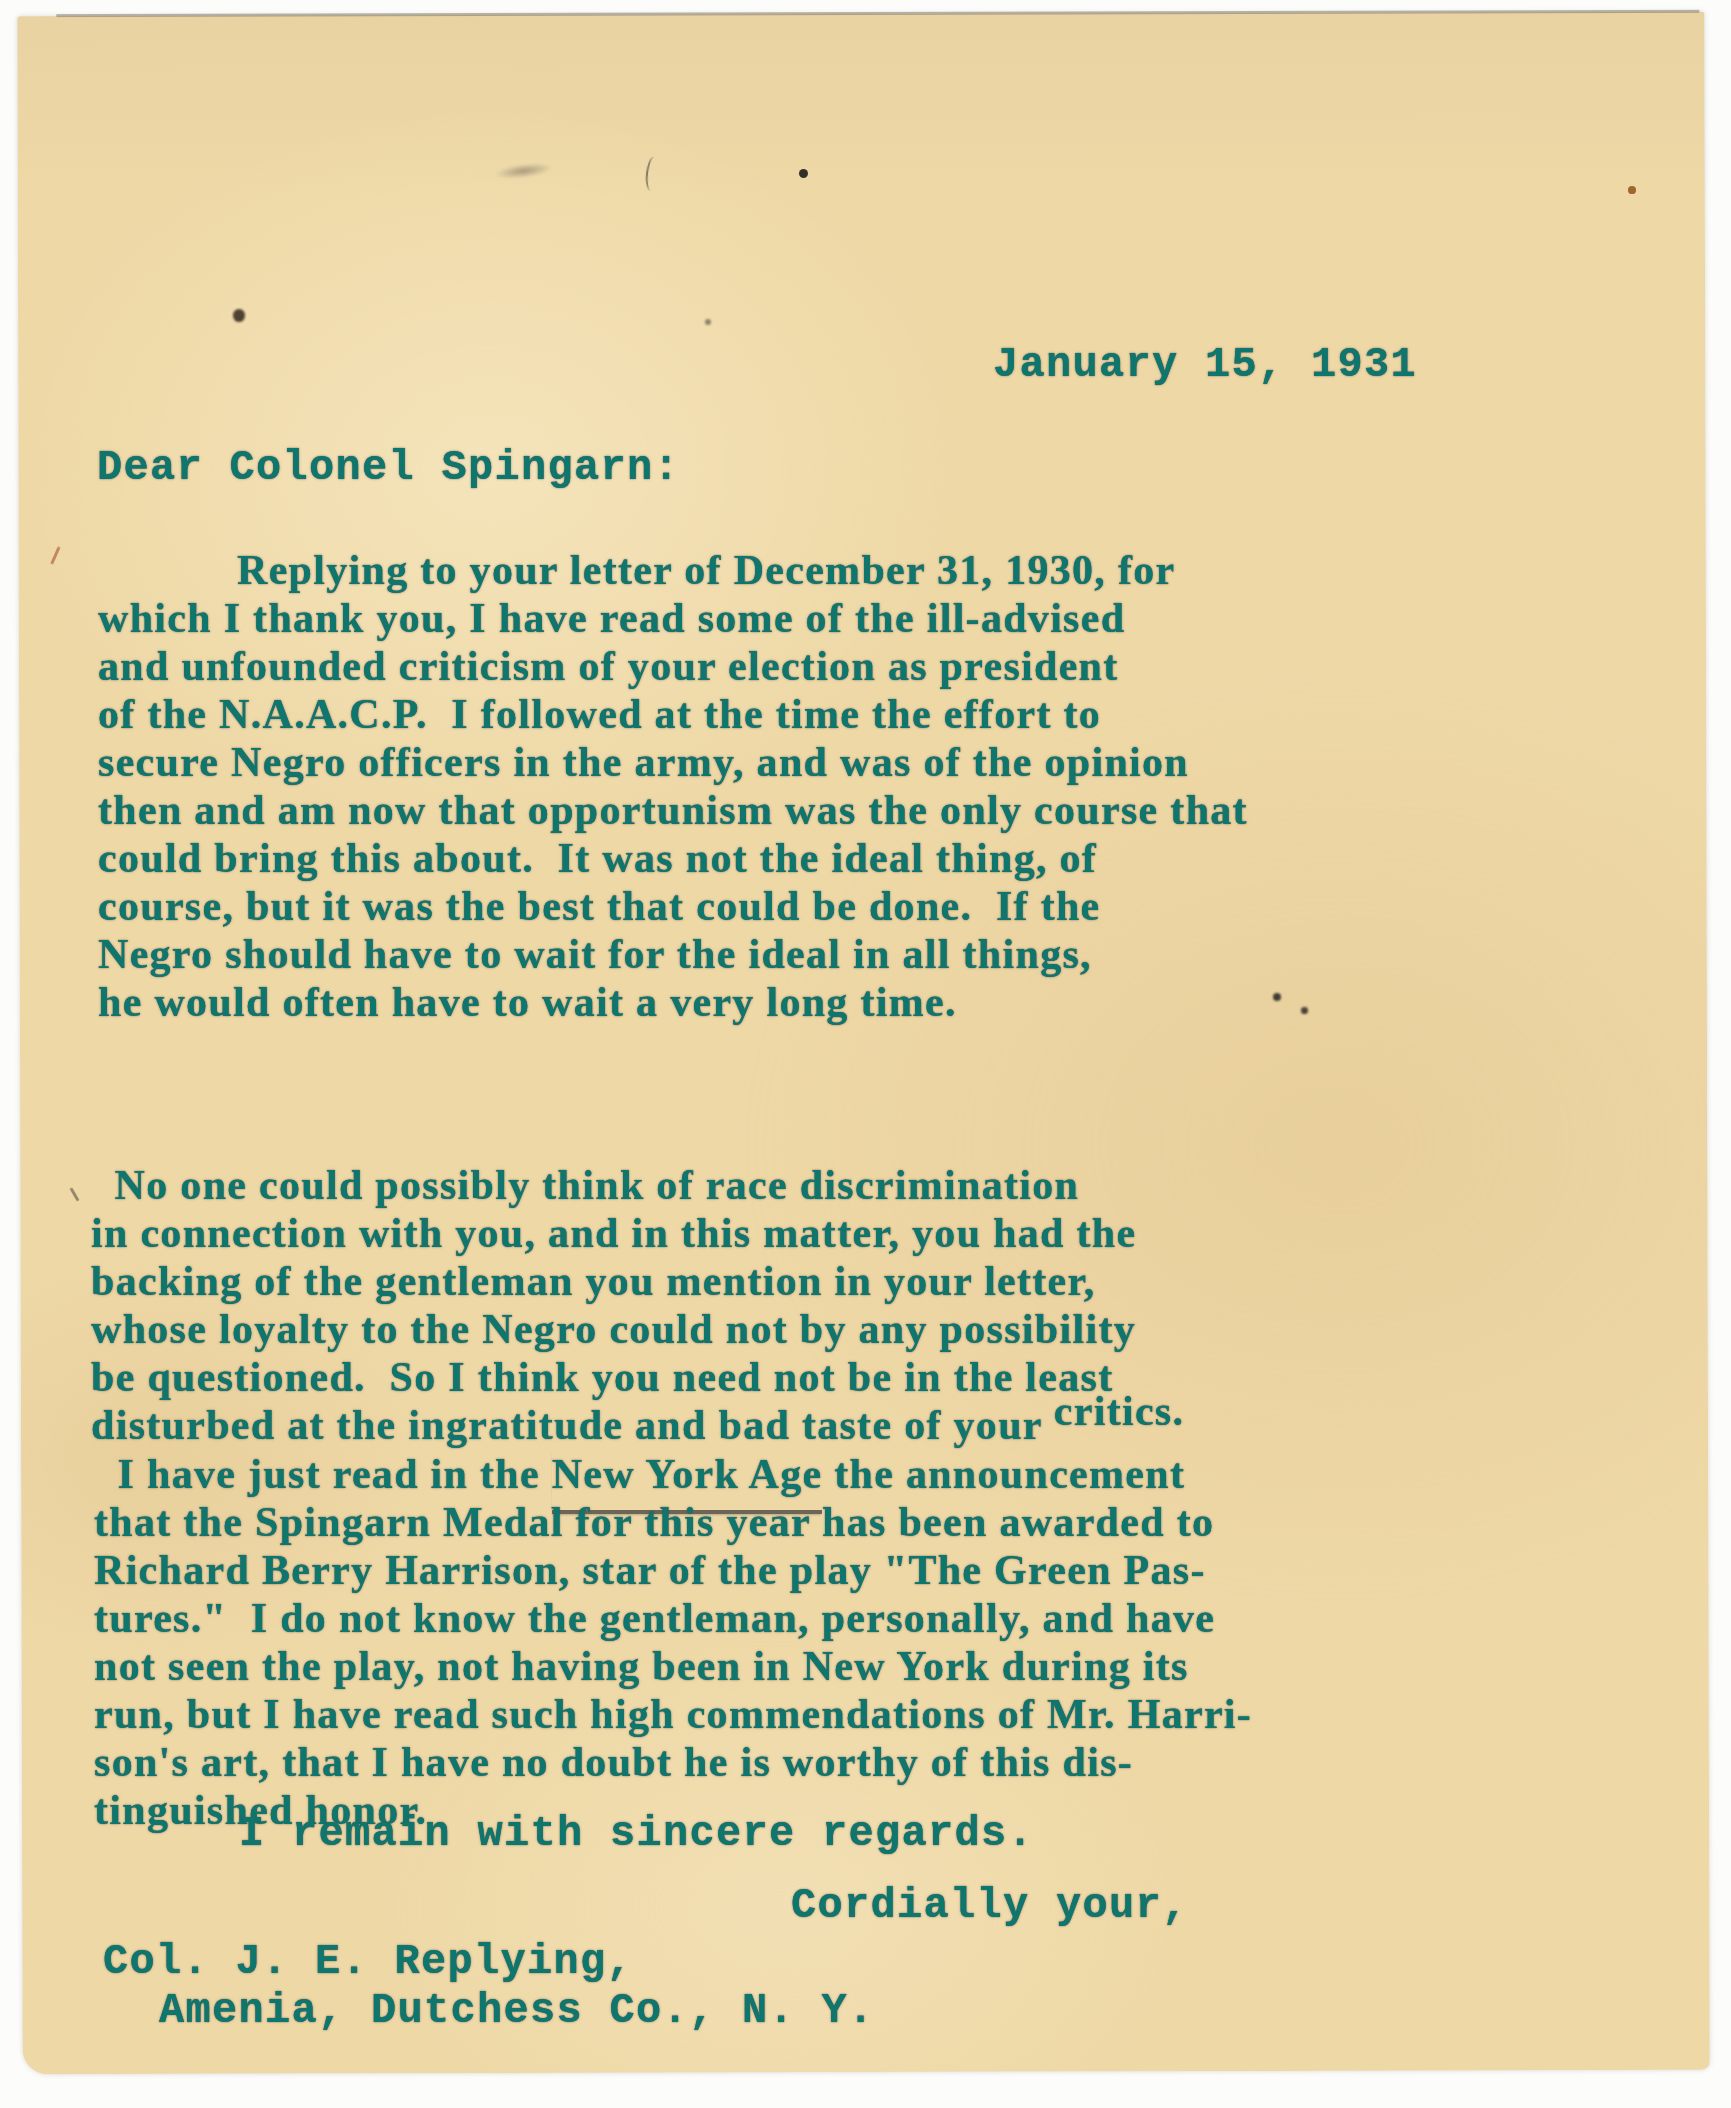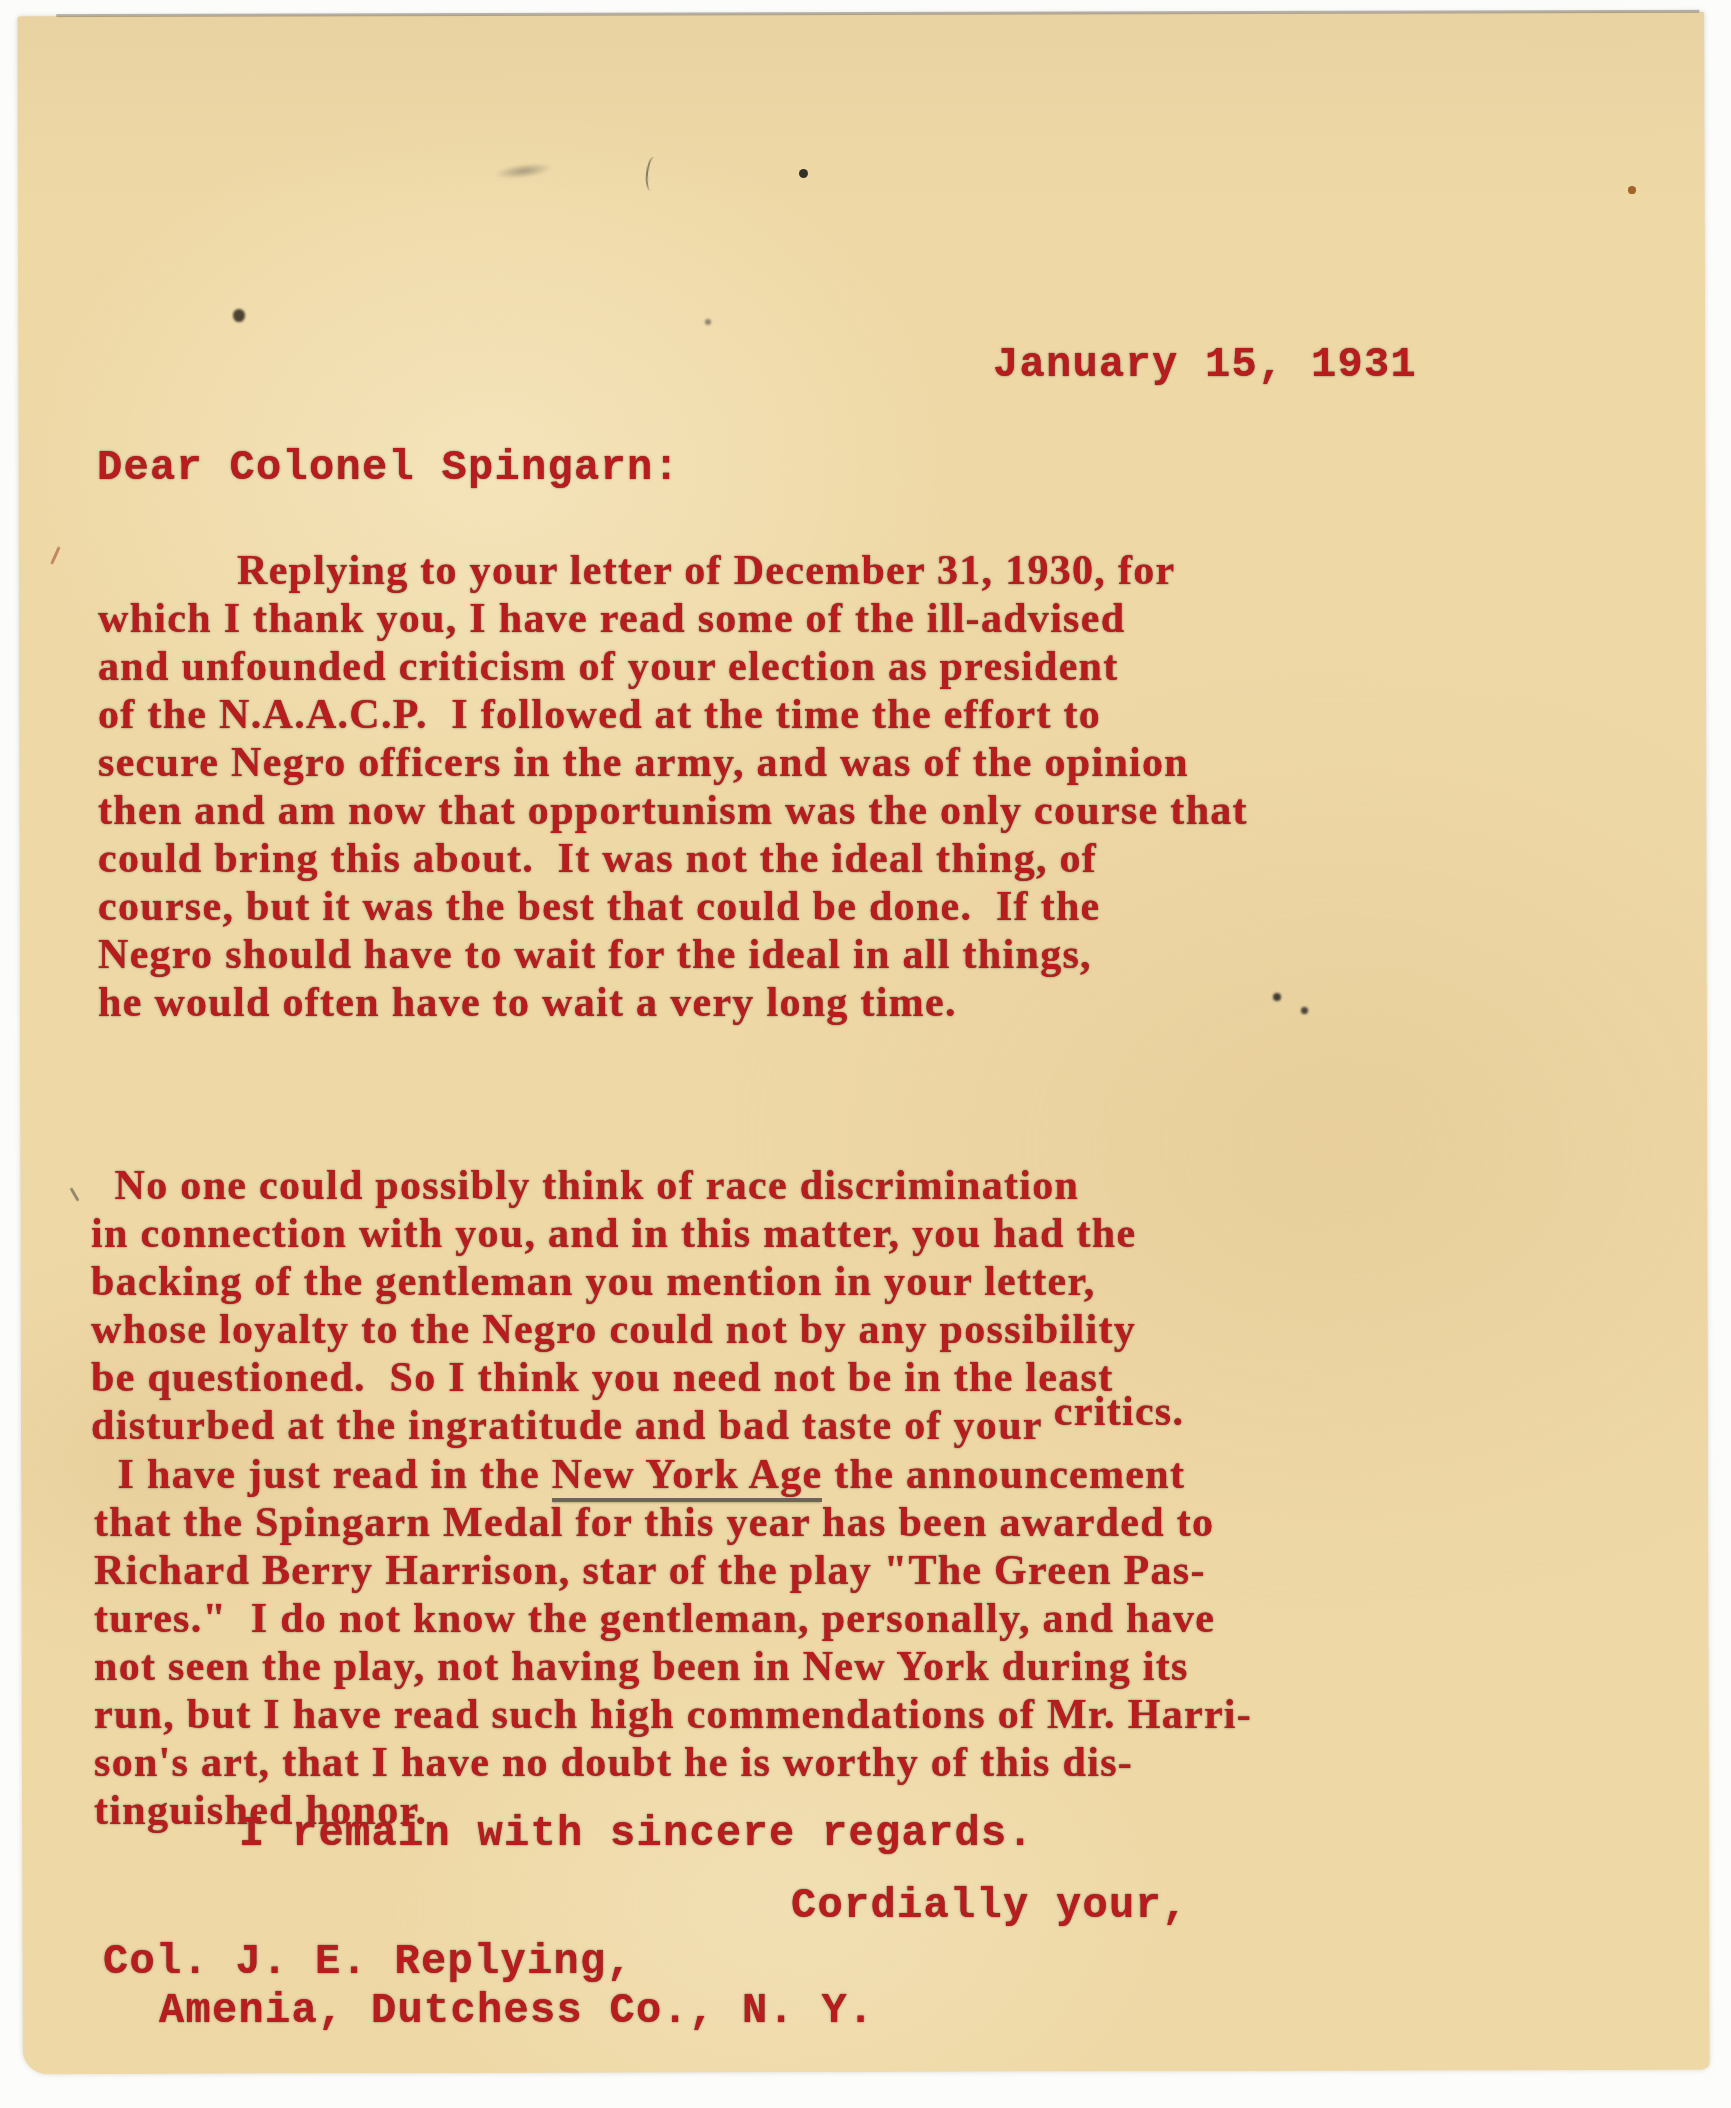--- a/index.html
+++ b/index.html
@@ -31,29 +31,29 @@
     background:rgba(108,98,82,0.45);
     filter:blur(0.7px);
   }
   
   .type{
     position:absolute;
     font-size:42px;
     font-weight:bold;
     letter-spacing:1.3px;
     line-height:48px;
-    color:#b91c1c;
+    color:#0f766e;
     text-shadow:0 0 2.5px rgba(86,81,74,0.55), 0 0 0.8px rgba(70,66,60,0.8);
     white-space:pre-wrap;
   }
   .indent{text-indent:139px;font-family:Liberation Serif, serif;}
   .raised{position:relative;top:-14.3px;}
   .underlined{
     border-bottom:4.2px solid rgba(86,81,74,0.85);
-    padding-bottom:1px;
+    padding-bottom:13px;
     box-shadow:0 1.7px 1.7px -0.8px rgba(86,81,74,0.4);
     text-align:center;
   }
   
   .speck{position:absolute;border-radius:50%;}
   .speck-a{left:799px;top:169px;width:9.3px;height:9.3px;background:#33302a;filter:blur(0.6px);}
   .speck-b{left:233px;top:309px;width:11.8px;height:12.6px;background:#4e4333;filter:blur(0.8px);}
   .speck-c{left:705px;top:319px;width:5.9px;height:5.9px;background:rgba(100,92,78,0.7);filter:blur(0.8px);}
   .speck-d{left:1628px;top:186px;width:8.4px;height:7.6px;background:#a2662a;filter:blur(0.5px);}
   .speck-e{left:1273px;top:993px;width:8.4px;height:8.4px;background:#413c33;filter:blur(0.8px);}

